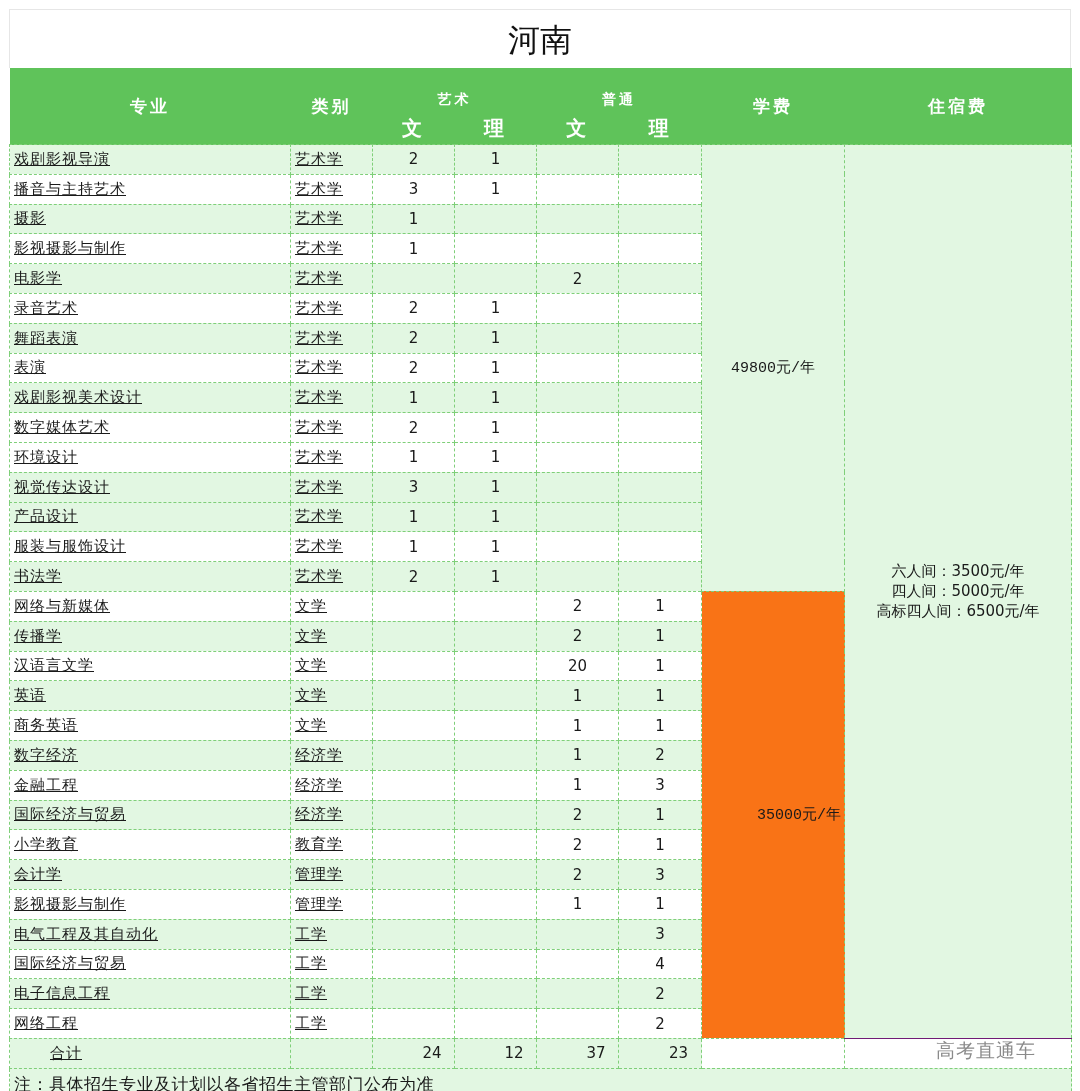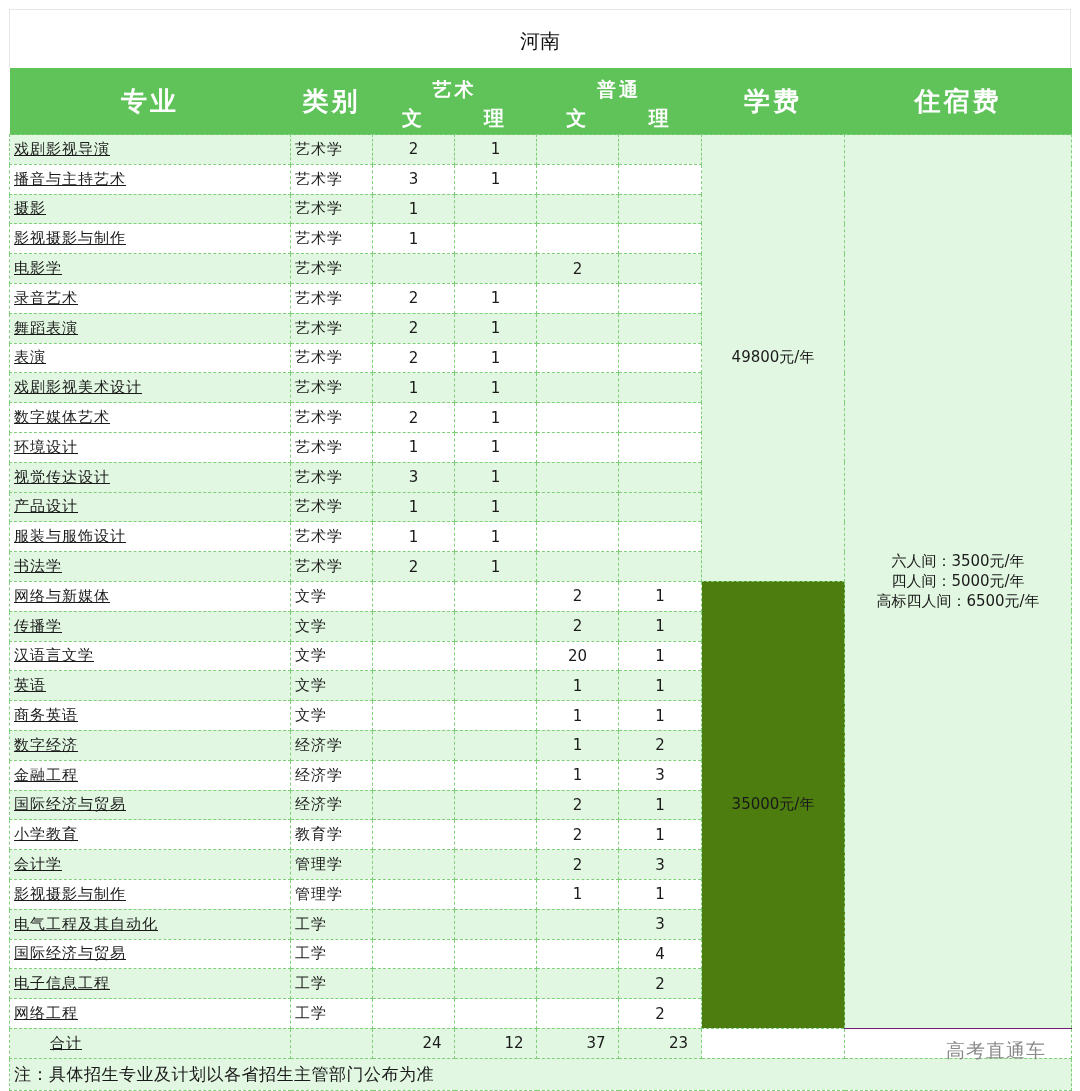--- a/index.html
+++ b/index.html
@@ -2,44 +2,44 @@
 <html><head>
   <meta charset="utf-8">
   <style>
     * { box-sizing: border-box; margin: 0; padding: 0; }
     html, body { width: 1080px; height: 1091px; background: #ffffff; overflow: hidden; }
     body { font-family: "DejaVu Sans", "Liberation Sans", sans-serif; color: #1a1a1a; position: relative; }
     .sheet { position: absolute; left: 9px; top: 9px; width: 1062px; }
     .title-row {
       height: 59px; border: 1px solid #e6e6e6; border-bottom: none;
       display: flex; align-items: center; justify-content: center;
-      font-family: "DejaVu Serif", "Liberation Serif", serif; font-size: 20px; color: #111;
+      font-family: "DejaVu Serif", "Liberation Serif", serif; font-size: 32px; color: #111;
       padding-top: 4px;
     }
     table { border-collapse: collapse; width: 1062px; table-layout: fixed; }
     th { background: #5fc35a; color: #ffffff; font-weight: bold; letter-spacing: 3px; padding: 0; }
-    .h-main th.tall { font-size: 26px; height: 60px; vertical-align: middle; }
-    .group-label { font-size: 19px; line-height: 26px; display: block; padding-top: 8px; }
+    .h-main th.tall { font-size: 17px; height: 60px; vertical-align: middle; }
+    .group-label { font-size: 14px; line-height: 26px; display: block; padding-top: 18px; }
     .sub-row { display: flex; height: 32px; align-items: center; }
     .sub-row span { flex: 1; font-size: 20px; text-align: center; }
     td { height: 29.8px; font-size: 15px; border: 1px dashed #7fcf79; padding: 0 3px; white-space: nowrap; }
     tr.alt td.row-cell { background: #e2f7e2; }
     tr.plain td.row-cell { background: #ffffff; }
     td.num { text-align: center; }
     td.major { padding-left: 4px; letter-spacing: 1px; text-decoration: underline; }
-    td.cat { padding-left: 4px; letter-spacing: 1px; }
-    td.fee { text-align: center; vertical-align: middle; font-size: 15px; }
+    td.cat { padding-left: 4px; letter-spacing: 1px; text-decoration: underline; }
+    td.fee { text-align: center; vertical-align: middle; font-size: 15px; font-family: Liberation Mono, monospace; }
     td.fee-art { background: #e2f7e2; }
-    td.fee-gen { background: #4d7c0f; }
+    td.fee-gen { background: #f97316; text-align: right; }
     td.dorm { background: #e2f7e2; text-align: center; vertical-align: middle; font-size: 15px; line-height: 20px; border-bottom: 1px solid #701a75; }
     td.dorm span { display: block; }
     tr.total td { background: #e2f7e2; padding-left: 40px; }
     tr.total td.blank-white { background: #ffffff; }
     tr.note td { background: #e2f7e2; font-size: 17px; height: 32px; padding-left: 4px; letter-spacing: 0.5px; }
-    .watermark { position: absolute; right: 34px; top: 1038px; font-size: 19px; color: #8a8a8a; letter-spacing: 1px; }
+    .watermark { position: absolute; right: 44px; top: 1038px; font-size: 19px; color: #8a8a8a; letter-spacing: 1px; }
   </style>
 </head>
 <body>
 
 <div class="sheet">
   <div class="title-row">河南</div>
   <table>
     <colgroup>
       <col style="width:281px">
       <col style="width:82px">

